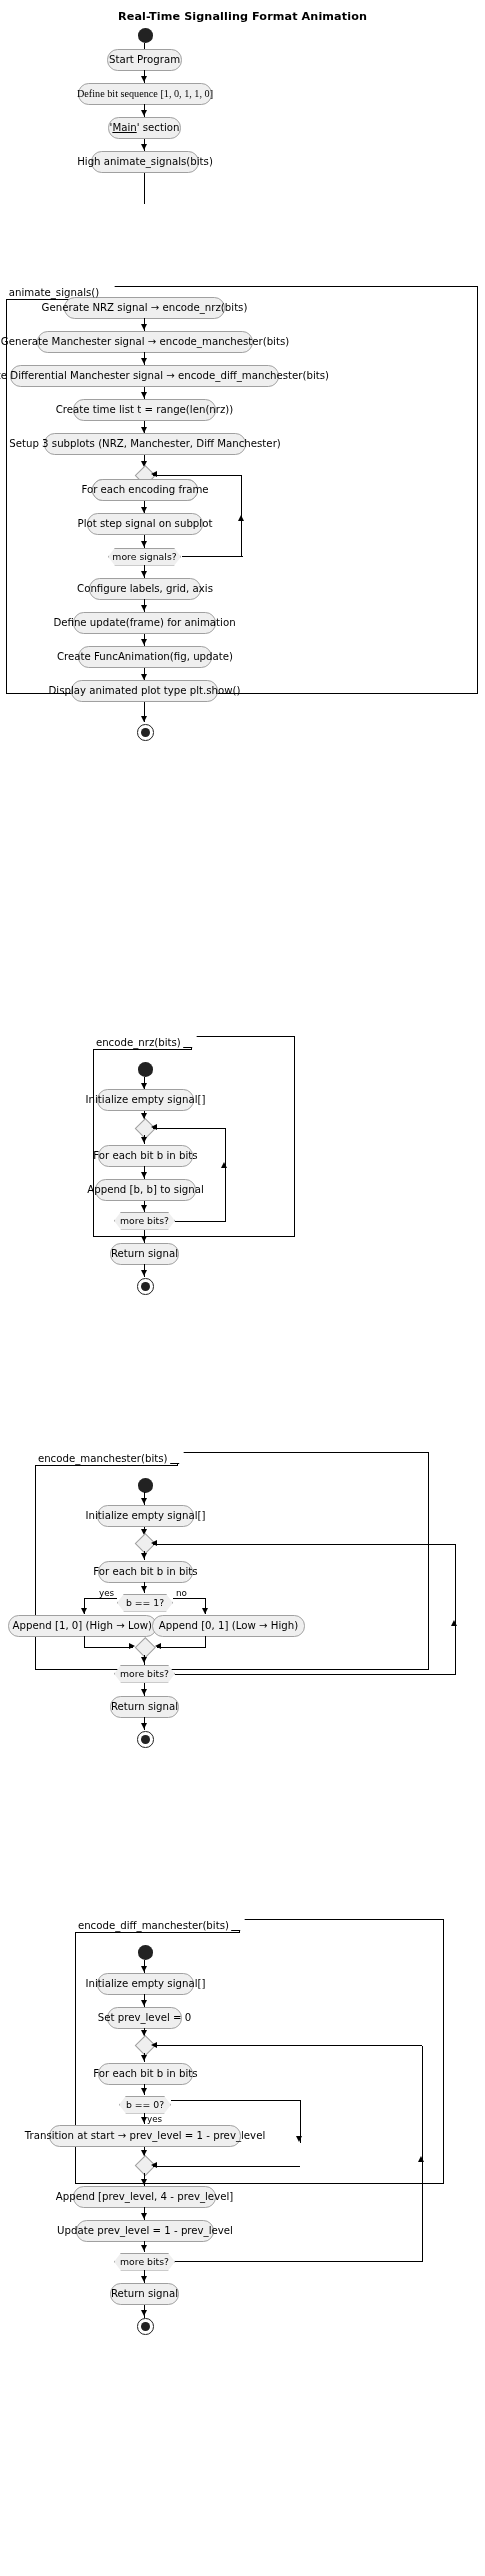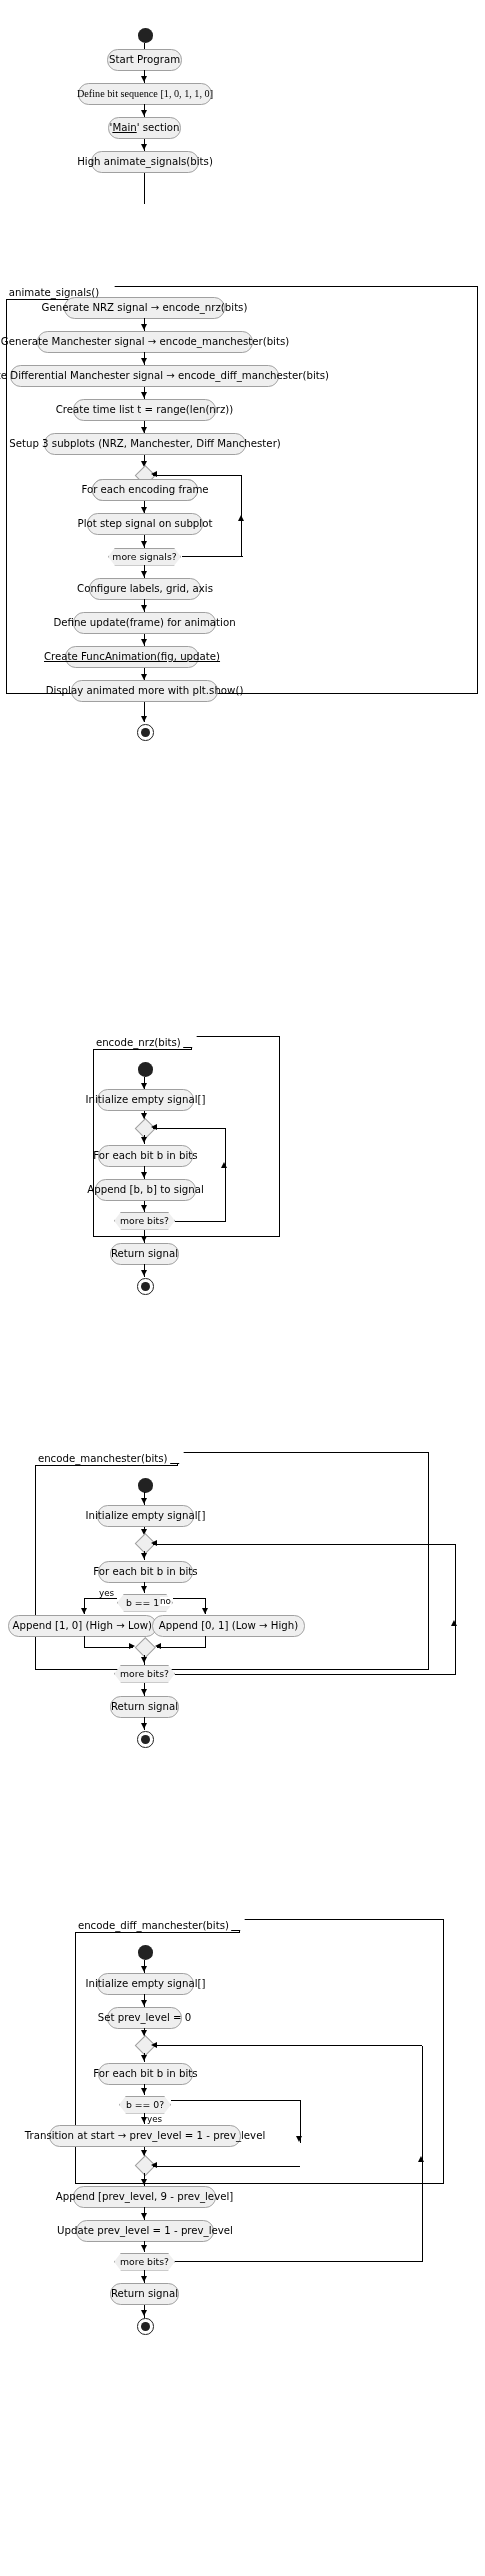--- a/index.html
+++ b/index.html
@@ -191,20 +191,21 @@
     line-height: 1;
   }
 
   .underline { text-decoration: underline; }
 </style>
 </head>
 <body>
 
 <div id="canvas">
 
+  <div class="diagram-title">Real-Time Signalling Format Animation</div>
 
   <div class="start-node" style="left:138px; top:28px;"></div>
   <div class="vline" style="left:144px; top:43px; height:12.7px;"></div>
   <div class="arrow-down" style="left:141px; top:49px;"></div>
 
   <div class="node" style="left:107px; top:49px; width:75px;">Start Program</div>
 
   <div class="vline" style="left:144px; top:70px; height:12.7px;"></div>
   <div class="arrow-down" style="left:141px; top:76px;"></div>
 
@@ -275,31 +276,31 @@
   <div class="arrow-down" style="left: 141px; top: 571px;"></div>
 
   <div class="node" style="left: 89px; top: 578px; width: 112px;">Configure labels, grid, axis</div>
   <div class="vline" style="left: 144px; top: 599px; height: 12.7px;"></div>
   <div class="arrow-down" style="left: 141px; top: 605px;"></div>
 
   <div class="node" style="left: 73px; top: 612px; width: 143px;">Define update(frame) for animation</div>
   <div class="vline" style="left: 144px; top: 634px; height: 12.7px;"></div>
   <div class="arrow-down" style="left: 141px; top: 639px;"></div>
 
-  <div class="node" style="left: 65px; top: 646px; width: 134px; text-decoration: underline;">Create FuncAnimation(fig, update)</div>
+  <div class="node" style="left: 78px; top: 646px; width: 134px;">Create FuncAnimation(fig, update)</div>
   <div class="vline" style="left: 144px; top: 668px; height: 12.7px;"></div>
   <div class="arrow-down" style="left: 141px; top: 674px;"></div>
 
-  <div class="node" style="left: 71px; top: 680px; width: 147px;">Display animated more with plt.show()</div>
+  <div class="node" style="left: 71px; top: 680px; width: 147px;">Display animated plot type plt.show()</div>
 
   <div class="vline" style="left: 144px; top: 702px; height: 19.5px;"></div>
   <div class="arrow-down" style="left: 141px; top: 716px;"></div>
   <div class="end-node" style="left: 137px; top: 724px;"></div>
 
-  <div class="frame" style="left: 93px; top: 1036px; width: 187px; height: 201px;">
+  <div class="frame" style="left: 93px; top: 1036px; width: 202px; height: 201px;">
     <div class="frame-label"><span>encode_nrz(bits)</span></div>
   </div>
 
   <div class="start-node" style="left: 138px; top: 1062px;"></div>
   <div class="vline" style="left: 144px; top: 1077px; height: 12.7px;"></div>
   <div class="arrow-down" style="left: 141px; top: 1083px;"></div>
 
   <div class="node" style="left: 97px; top: 1089px; width: 97px;">Initialize empty signal[]</div>
   <div class="vline" style="left: 144px; top: 1111px; height: 8.8px;"></div>
   <div class="arrow-down" style="left: 141px; top: 1113px;"></div>
@@ -347,21 +348,21 @@
   <div class="diamond" style="left: 138px; top: 1536px;"></div>
   <div class="vline" style="left: 144px; top: 1551px; height: 8.8px;"></div>
   <div class="arrow-down" style="left: 141px; top: 1553px;"></div>
 
   <div class="node" style="left: 98px; top: 1561px; width: 95px;">For each bit b in bits</div>
   <div class="vline" style="left: 144px; top: 1582px; height: 10.7px;"></div>
   <div class="arrow-down" style="left: 141px; top: 1586px;"></div>
 
   <div class="hex" style="left: 117px; top: 1594px; width: 56px;">b == 1?</div>
   <div class="edge-label" style="left: 99px; top: 1589px;">yes</div>
-  <div class="edge-label" style="left: 160px; top: 1589px; margin-top: 8px;">no</div>
+  <div class="edge-label" style="left: 176px; top: 1589px;">no</div>
 
   <div class="hline" style="left: 84px; top: 1598px; width: 33px;"></div>
   <div class="vline" style="left: 84px; top: 1598px; height: 15.6px;"></div>
   <div class="arrow-down" style="left: 81px; top: 1608px;"></div>
 
   <div class="hline" style="left: 173px; top: 1598px; width: 33px;"></div>
   <div class="vline" style="left: 205px; top: 1598px; height: 15.6px;"></div>
   <div class="arrow-down" style="left: 202px; top: 1608px;"></div>
 
   <div class="node" style="left: 7.8px; top: 1615px; width: 149px;">Append [1, 0] (High → Low)</div>
@@ -433,21 +434,21 @@
   <div class="arrow-down" style="left: 141px; top: 2150px;"></div>
 
   <div class="diamond" style="left: 138px; top: 2158px;"></div>
   <div class="hline" style="left: 153px; top: 2166px; width: 147px;"></div>
   <div class="arrow-left" style="left: 151px; top: 2162px;"></div>
   <div class="arrow-down" style="left: 296px; top: 2136px;"></div>
 
   <div class="vline" style="left: 144px; top: 2173px; height: 12.7px;"></div>
   <div class="arrow-down" style="left: 141px; top: 2179px;"></div>
 
-  <div class="node" style="left: 73px; top: 2186px; width: 143px;">Append [prev_level, 9 - prev_level]</div>
+  <div class="node" style="left: 73px; top: 2186px; width: 143px;">Append [prev_level, 4 - prev_level]</div>
   <div class="vline" style="left: 144px; top: 2207px; height: 12.7px;"></div>
   <div class="arrow-down" style="left: 141px; top: 2213px;"></div>
 
   <div class="node" style="left: 76px; top: 2220px; width: 138px;">Update prev_level = 1 - prev_level</div>
   <div class="vline" style="left: 144px; top: 2241px; height: 10.7px;"></div>
   <div class="arrow-down" style="left: 141px; top: 2245px;"></div>
 
   <div class="hex" style="left: 114px; top: 2253px; width: 61px;">more bits?</div>
 
   <div class="hline" style="left: 175px; top: 2261px; width: 248px;"></div>

